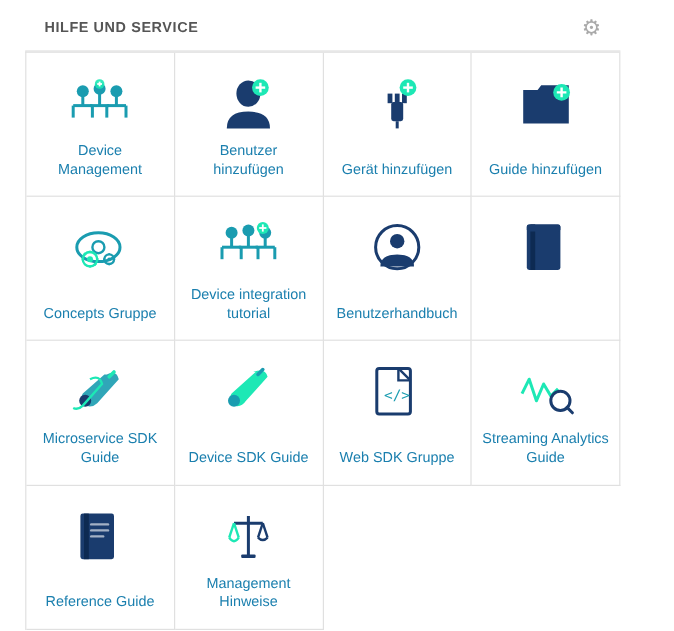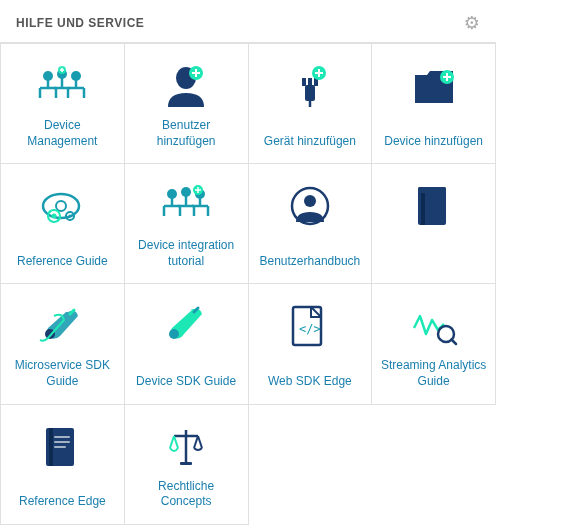--- a/index.html
+++ b/index.html
@@ -6,20 +6,21 @@
     body {
       font-family: Arial, sans-serif;
       background: #fff;
       color: #333;
       width: 562px;
       min-height: 526px;
     }
     .page {
       width: 496px;
       background: #fff;
+      margin-left: 21px;
     }
     .header {
       display: flex;
       justify-content: space-between;
       align-items: center;
       padding: 12px 16px 8px 16px;
       border-bottom: 1px solid #e0e0e0;
     }
     .header-title {
       font-size: 12px;
@@ -139,21 +140,21 @@
     <div class="grid-item">
       <div class="icon-area">
         <svg width="42" height="38" viewBox="0 0 42 38">
 
           <path d="M2,8 L14,8 L17,4 L40,4 L40,36 L2,36 Z" fill="#1a3c6e"></path>
           <circle cx="34" cy="10" r="7" fill="#1de8b5"></circle>
           <line x1="34" y1="6" x2="34" y2="14" stroke="white" stroke-width="2"></line>
           <line x1="30" y1="10" x2="38" y2="10" stroke="white" stroke-width="2"></line>
         </svg>
       </div>
-      <span class="item-label">Device hinzufügen</span>
+      <span class="item-label">Guide hinzufügen</span>
     </div>
 
 
     <div class="grid-item">
       <div class="icon-area">
         <svg width="46" height="40" viewBox="0 0 46 40">
 
           <ellipse cx="22" cy="20" rx="18" ry="12" fill="none" stroke="#1a9cb0" stroke-width="2.5"></ellipse>
           <circle cx="22" cy="20" r="5" fill="none" stroke="#1a9cb0" stroke-width="2"></circle>
 
@@ -166,21 +167,21 @@
           <line x1="10" y1="25" x2="11.5" y2="26.5" stroke="#1de8b5" stroke-width="2"></line>
           <line x1="18.5" y1="33.5" x2="20" y2="35" stroke="#1de8b5" stroke-width="2"></line>
           <circle cx="31" cy="30" r="4" fill="none" stroke="#1a9cb0" stroke-width="2"></circle>
           <circle cx="31" cy="30" r="1.5" fill="#1a9cb0"></circle>
           <line x1="31" y1="25" x2="31" y2="26.5" stroke="#1a9cb0" stroke-width="1.5"></line>
           <line x1="31" y1="33.5" x2="31" y2="35" stroke="#1a9cb0" stroke-width="1.5"></line>
           <line x1="26" y1="30" x2="27.5" y2="30" stroke="#1a9cb0" stroke-width="1.5"></line>
           <line x1="34.5" y1="30" x2="36" y2="30" stroke="#1a9cb0" stroke-width="1.5"></line>
         </svg>
       </div>
-      <span class="item-label">Reference Guide</span>
+      <span class="item-label">Concepts Gruppe</span>
     </div>
 
     <div class="grid-item">
       <div class="icon-area">
         <svg width="46" height="40" viewBox="0 0 46 40">
           <circle cx="9" cy="8" r="5" fill="#1a9cb0"></circle>
           <circle cx="23" cy="6" r="5" fill="#1a9cb0"></circle>
           <circle cx="37" cy="8" r="5" fill="#1a9cb0"></circle>
           <line x1="9" y1="8" x2="9" y2="20" stroke="#1a9cb0" stroke-width="2.5"></line>
           <line x1="23" y1="6" x2="23" y2="20" stroke="#1a9cb0" stroke-width="2.5"></line>
@@ -253,21 +254,21 @@
       <div class="icon-area">
         <svg width="38" height="42" viewBox="0 0 38 42">
 
           <rect x="2" y="2" width="28" height="38" rx="2" fill="none" stroke="#1a3c6e" stroke-width="2.5"></rect>
           <path d="M20,2 L20,12 L30,12" fill="none" stroke="#1a3c6e" stroke-width="2"></path>
           <path d="M20,2 L30,12" fill="none" stroke="#1a3c6e" stroke-width="2"></path>
 
           <text x="8" y="28" font-size="12" fill="#1a9cb0" font-family="monospace">&lt;/&gt;</text>
         </svg>
       </div>
-      <span class="item-label">Web SDK Edge</span>
+      <span class="item-label">Web SDK Gruppe</span>
     </div>
 
     <div class="grid-item">
       <div class="icon-area">
         <svg width="44" height="40" viewBox="0 0 44 40">
 
           <polyline points="2,22 8,10 14,28 20,14 26,24 32,18" fill="none" stroke="#1de8b5" stroke-width="2.5" stroke-linejoin="round"></polyline>
           <circle cx="34" cy="28" r="8" fill="none" stroke="#1a3c6e" stroke-width="2.5"></circle>
           <line x1="39.5" y1="33.5" x2="44" y2="38" stroke="#1a3c6e" stroke-width="2.5" stroke-linecap="round"></line>
         </svg>
@@ -279,38 +280,38 @@
       <div class="icon-area">
         <svg width="36" height="42" viewBox="0 0 36 42">
 
           <rect x="2" y="2" width="28" height="38" rx="2" fill="#1a3c6e"></rect>
           <rect x="5" y="2" width="4" height="38" fill="#0d2a52"></rect>
           <rect x="10" y="10" width="16" height="2" rx="1" fill="white" opacity="0.6"></rect>
           <rect x="10" y="15" width="16" height="2" rx="1" fill="white" opacity="0.6"></rect>
           <rect x="10" y="20" width="12" height="2" rx="1" fill="white" opacity="0.6"></rect>
         </svg>
       </div>
-      <span class="item-label">Reference Edge</span>
+      <span class="item-label">Reference Guide</span>
     </div>
 
     <div class="grid-item">
       <div class="icon-area">
         <svg width="40" height="42" viewBox="0 0 40 42">
 
           <line x1="20" y1="4" x2="20" y2="38" stroke="#1a3c6e" stroke-width="2.5"></line>
           <line x1="8" y1="10" x2="32" y2="10" stroke="#1a3c6e" stroke-width="2.5"></line>
 
           <line x1="8" y1="10" x2="4" y2="22" stroke="#1de8b5" stroke-width="2"></line>
           <line x1="8" y1="10" x2="12" y2="22" stroke="#1de8b5" stroke-width="2"></line>
           <path d="M4,22 Q8,28 12,22" fill="none" stroke="#1de8b5" stroke-width="2"></path>
 
           <line x1="32" y1="10" x2="28" y2="22" stroke="#1a3c6e" stroke-width="2"></line>
           <line x1="32" y1="10" x2="36" y2="22" stroke="#1a3c6e" stroke-width="2"></line>
           <path d="M28,22 Q32,26 36,22" fill="none" stroke="#1a3c6e" stroke-width="2"></path>
           <rect x="14" y="36" width="12" height="3" rx="1" fill="#1a3c6e"></rect>
         </svg>
       </div>
-      <span class="item-label">Rechtliche Concepts</span>
+      <span class="item-label">Management Hinweise</span>
     </div>
 
 
   </div>
 </div>
 
 </body></html>

